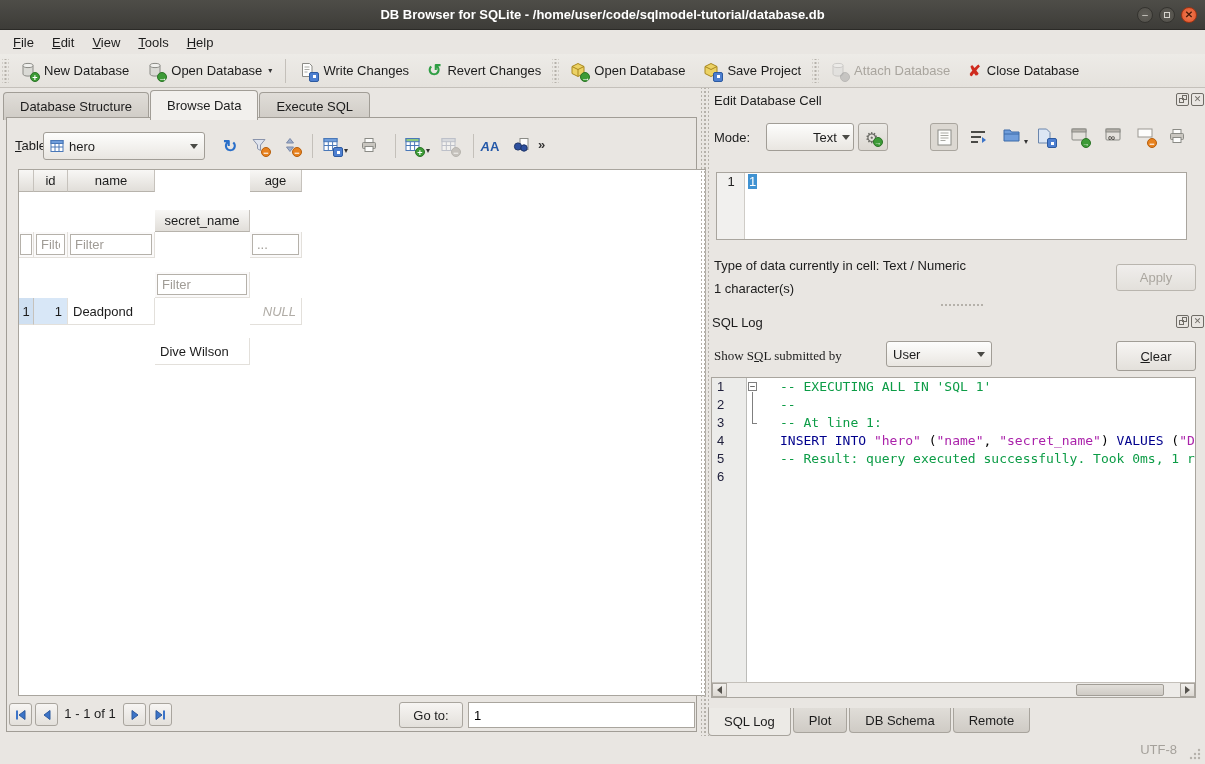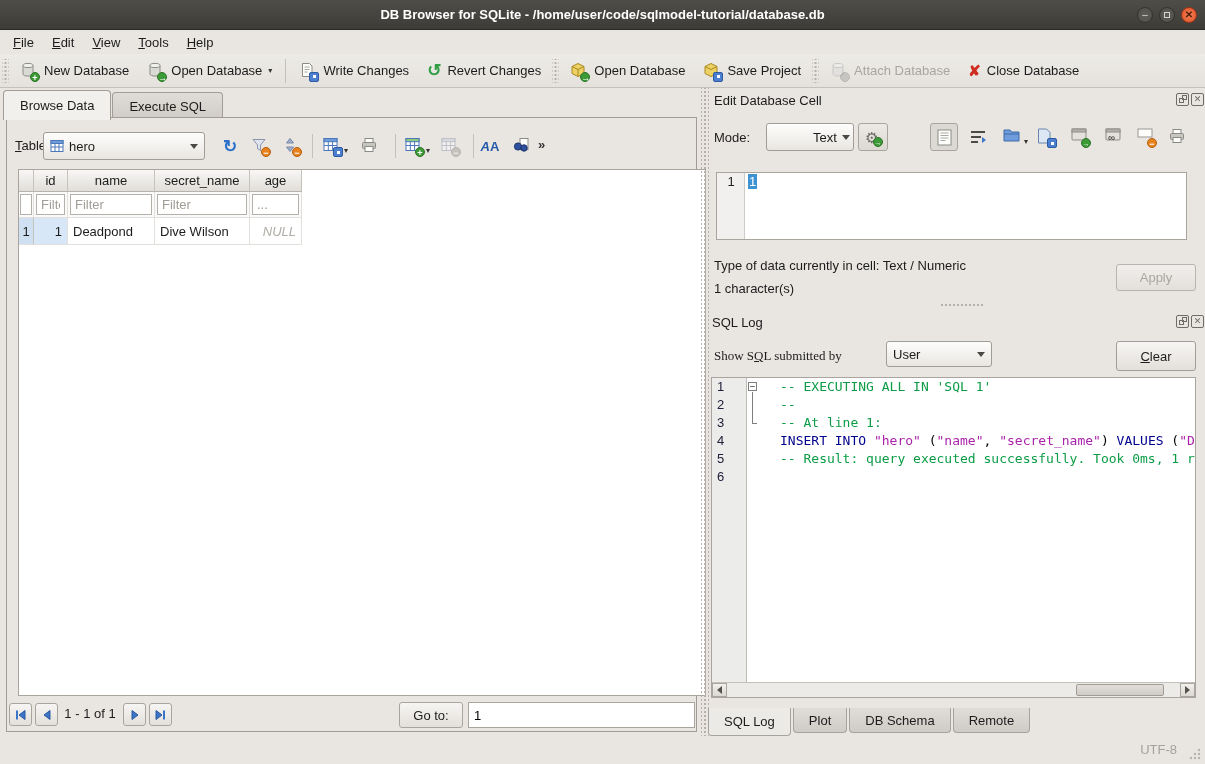--- a/index.html
+++ b/index.html
@@ -80,21 +80,21 @@
            height:22px; display:flex; align-items:center; justify-content:center; font-size:13px; }
   .fcell { height:26px; border-right:1px solid #e3e0db; border-bottom:1px solid #e3e0db; padding:2px; background:#fbfafa; }
   .fcell input { width:100%; height:100%; border:1px solid #b5b1aa; background:#fff; padding:0 4px;
                  font-size:13px; font-family:"Liberation Sans",sans-serif; }
   .fcell input::placeholder { color:#a09c96; }
   .dcell { height:27px; border-right:1px solid #e3e0db; border-bottom:1px solid #e3e0db;
            display:flex; align-items:center; padding:0 5px; }
   .rowhdr { background:#e6e3df; border-right:1px solid #c6c2bc; justify-content:center; padding:0 2px; }
   .rowhdr.sel { background:#cfe0f2; }
   .c0 { width:15px; flex:none; } .c1 { width:34px; flex:none; } .c2 { width:87px; flex:none; }
-  .c3 { width:95px; flex:none; } .c4 { width:52px; flex:none; }
+  .c3 { width:95px; flex:none;margin-top:40px; } .c4 { width:52px; flex:none; }
   .num { justify-content:flex-end; }
   .cell-sel { background:#d8e7f7; }
   .null { color:#b0aca6; font-style:italic; justify-content:flex-end; }
 
   
   .pagebar { position:absolute; left:0px; top:584px; width:689px; height:26px; }
   .pg-btn { position:absolute; top:1px; width:23px; height:23px; border:1px solid #a9a59e; border-radius:3px;
             background:linear-gradient(#f7f5f3,#e3e0db); display:flex; align-items:center; justify-content:center; }
   .pg-label { position:absolute; left:52px; top:4px; width:62px; text-align:center; }
   .goto-btn { position:absolute; left:392px; top:0px; width:64px; height:26px; border:1px solid #a9a59e; border-radius:3px;
@@ -278,20 +278,23 @@
       </span>
       <span>Attach Database</span>
     </div>
     <div class="tb-btn">
       <span class="x-icon">✘</span>
       <span>Close Database</span>
     </div>
   </div>
 
   <div class="main-tabs">
+    <div class="mtab">
+        <span>Database Structure</span>
+      </div>
     <div class="mtab active">
         <span>Browse Data</span>
       </div>
     <div class="mtab">
         <span>Execute SQL</span>
       </div>
   </div>
 
   <div class="frame">
     <span class="tbl-label ul-first">Table:</span>

